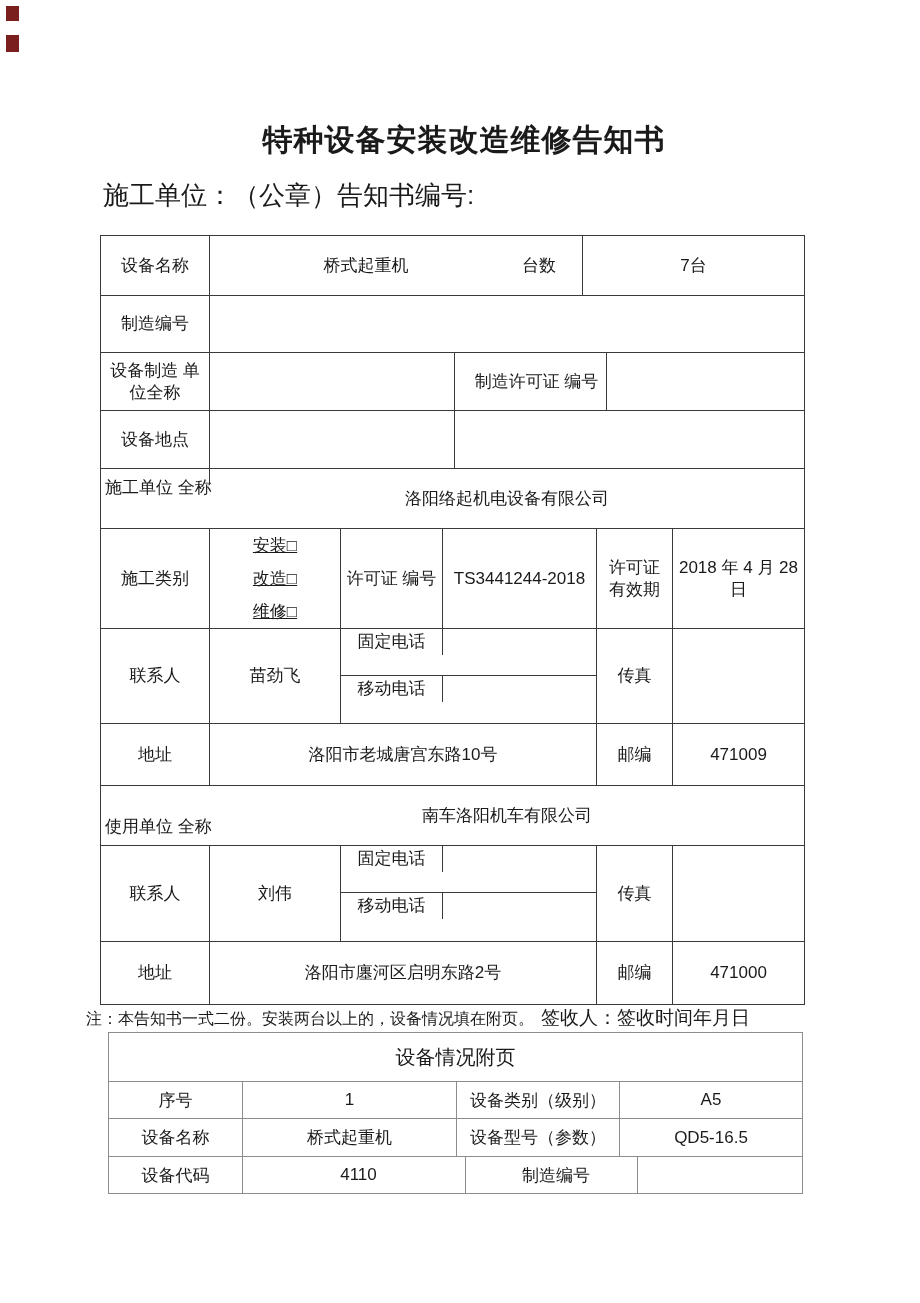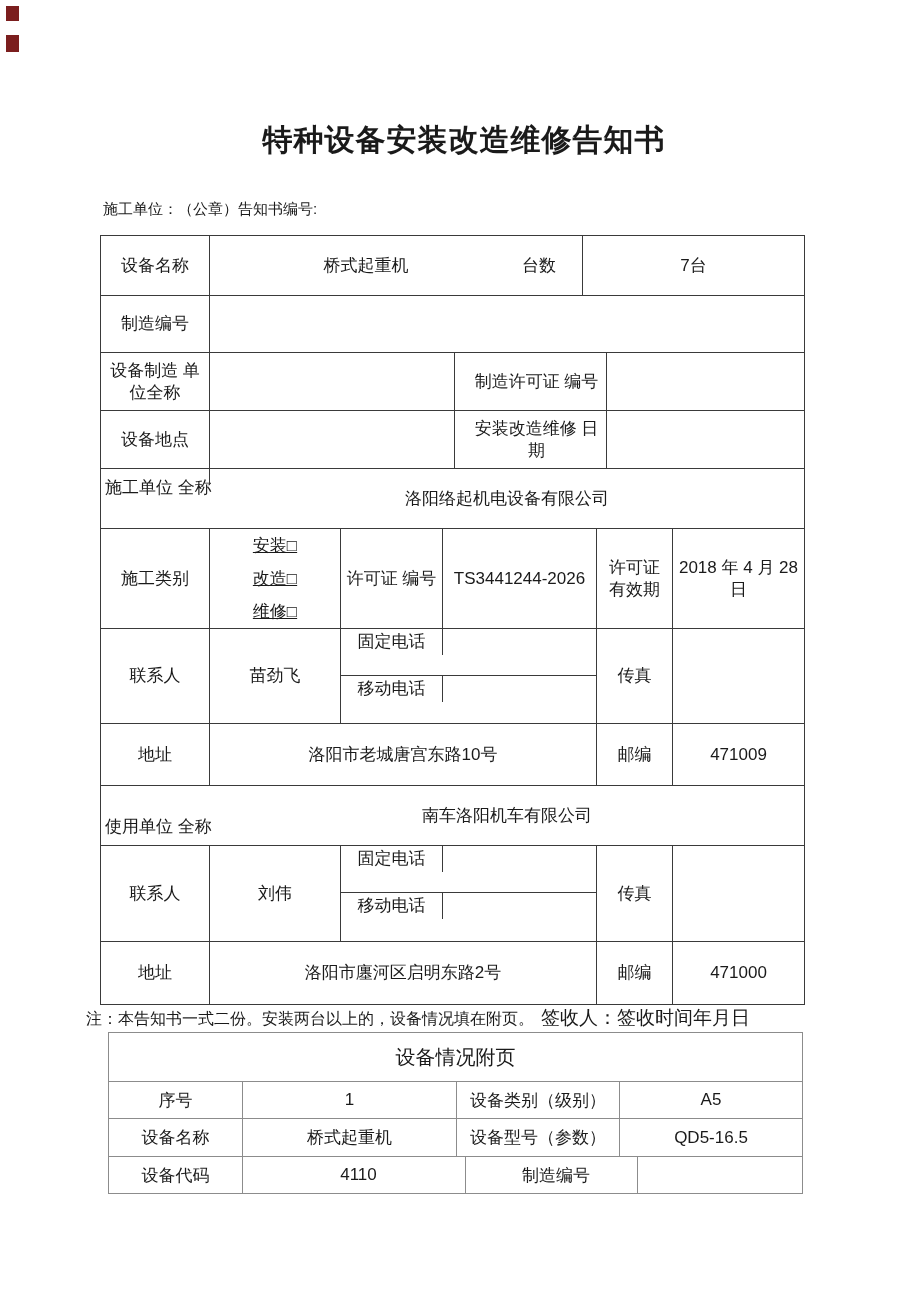--- a/index.html
+++ b/index.html
@@ -9,21 +9,21 @@
     font-family:"Liberation Sans","DejaVu Sans",sans-serif; color:var(--text,#1a1a1a);
     overflow:hidden;
   }
   .corner-mark { position:absolute; left:6px; width:13px; background:var(--corner-mark,#7b1e1e); }
   .mark1 { top:6px; height:15px; }
   .mark2 { top:35px; height:17px; }
   .doc-title {
     position:absolute; top:122px; left:4px; width:100%;
     text-align:center; font-size:30px; font-weight:bold; letter-spacing:1px; line-height:36px;
   }
-  .subtitle { position:absolute; top:197px; left:103px; font-size:15px; line-height:24px; }
+  .subtitle { position:absolute; top:183px; left:103px; font-size:26px; line-height:24px; }
 
   
   .tbl1 {
     position:absolute; left:100px; top:235px; width:705px;
     border:1px solid var(--table1-border,#3a3a3a); font-size:17px;
   }
   .row { display:flex; border-bottom:1px solid var(--table1-border,#3a3a3a); align-items:stretch; }
   .row:last-child { border-bottom:none; }
   .cell {
     display:flex; align-items:center; justify-content:center; text-align:center;
@@ -110,39 +110,38 @@
     <div class="row h58">
       <div class="cell w109">设备制造 单位全称</div>
       <div class="cell w233"></div>
       <div class="cell w140">制造许可证 编号</div>
       <div class="cell flexfill"></div>
     </div>
 
     <div class="row h58">
       <div class="cell w109">设备地点</div>
       <div class="cell w233"></div>
-      <div class="cell w140">安装改造维修 日期</div>
       <div class="cell flexfill"></div>
     </div>
 
     <div class="row h60 mergerow">
       <div class="merge-label top">施工单位 全称</div>
       <div class="merge-seg"></div>
       <div class="merge-value">洛阳络起机电设备有限公司</div>
     </div>
 
     <div class="row h100">
       <div class="cell w109">施工类别</div>
       <div class="cell w131 opts">
         <div>安装□</div>
         <div>改造□</div>
         <div>维修□</div>
       </div>
       <div class="cell w102">许可证 编号</div>
-      <div class="cell w154">TS3441244-2026</div>
+      <div class="cell w154">TS3441244-2018</div>
       <div class="cell w76">许可证 有效期</div>
       <div class="cell flexfill">2018 年 4 月 28 日</div>
     </div>
 
     <div class="row h95">
       <div class="cell w109">联系人</div>
       <div class="cell w131">苗劲飞</div>
       <div class="cell w256 phone-block">
         <div class="phone-row first">
           <div class="pcell plabel">固定电话</div>

